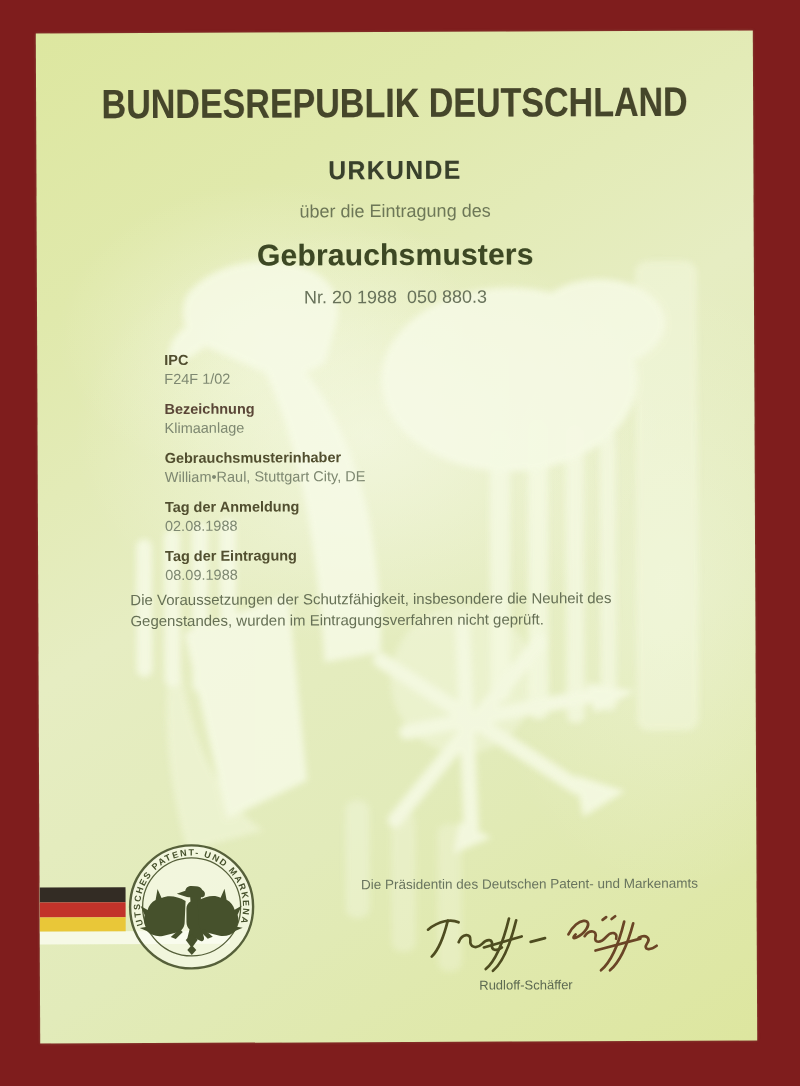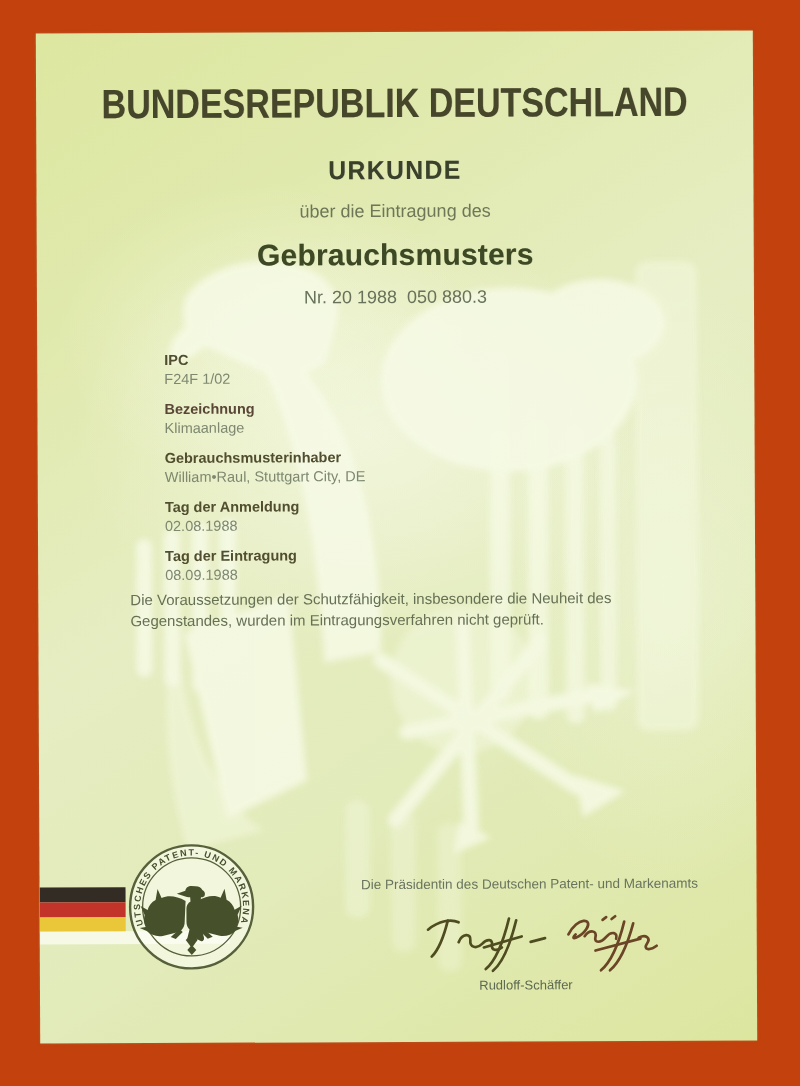--- a/index.html
+++ b/index.html
@@ -1,19 +1,19 @@
 <!DOCTYPE html>
 <html><head>
 <meta charset="utf-8">
 <style>
   * { margin:0; padding:0; box-sizing:border-box; }
   html,body { width:800px; height:1086px; background:#fefefc; overflow:hidden;
               font-family:"Liberation Sans","DejaVu Sans",sans-serif; }
 
-  .scan { position:relative; width:800px; height:1086px; background:#c2410c; }
+  .scan { position:relative; width:800px; height:1086px; background:#7f1d1d; }
 
   .page {
     position:absolute; left:38px; top:32px; width:717px; height:1010px;
     transform:rotate(-0.25deg);
     background:
       radial-gradient(ellipse 420px 300px at 46% 40%, rgba(250,253,240,.55), rgba(250,253,240,0) 70%),
       radial-gradient(ellipse 300px 220px at 32% 30%, rgba(250,253,240,.40), rgba(250,253,240,0) 70%),
       radial-gradient(ellipse 260px 420px at 88% 55%, rgba(249,252,238,.35), rgba(249,252,238,0) 75%),
       linear-gradient(148deg,#dde7a0 0%,#e0e9ac 20%,#e6edc2 45%,#e2ebba 68%,#dde69f 100%);
     box-shadow:0 0 3px rgba(150,150,110,.4);

